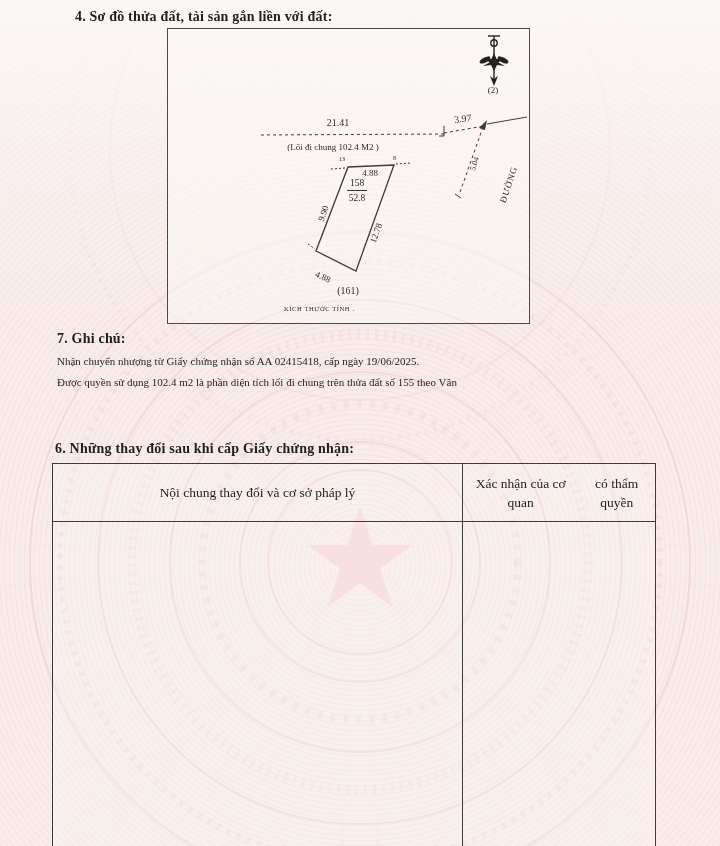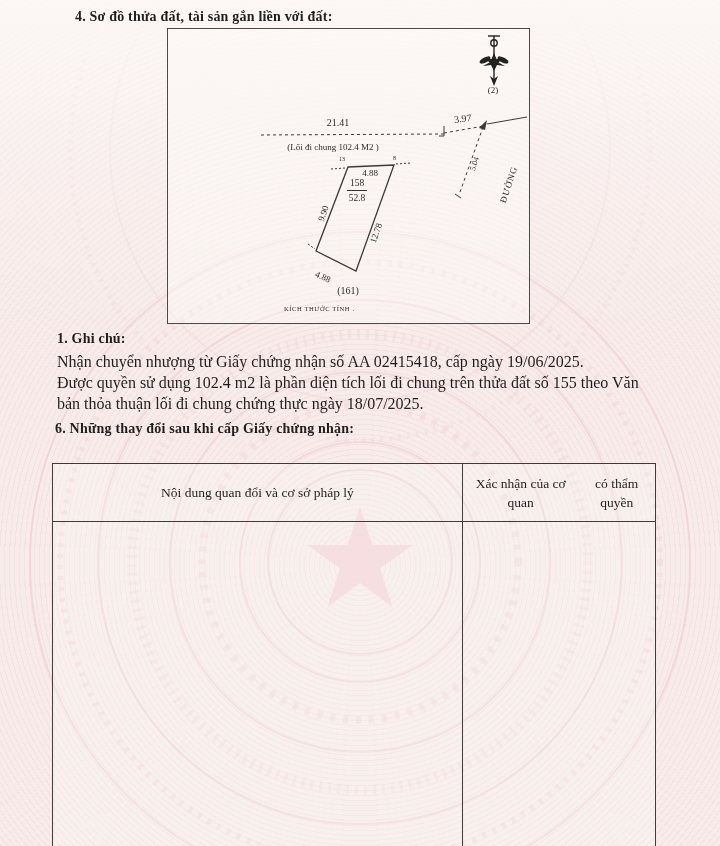--- a/index.html
+++ b/index.html
@@ -19,21 +19,21 @@
   .top-fade{
     position:absolute;inset:0;z-index:1;pointer-events:none;
     background:linear-gradient(180deg, rgba(253,250,248,0.85) 0%,
       rgba(253,250,248,0.35) 18%, rgba(253,250,248,0) 38%);
   }
   .wm-svg{position:absolute;left:0;top:0;z-index:1;pointer-events:none;}
   
   .content{position:absolute;inset:0;z-index:2;}
   .abs{position:absolute;}
   .h-bold{font-weight:bold;font-size:14px;letter-spacing:.2px;}
-  .body-text{font-size:16px;line-height:21px;}
+  .body-text{font-size:11px;line-height:21px;}
   
   .sketch-box{
     position:absolute;left:167px;top:28px;width:361px;height:294px;
     border:1.5px solid #4a4a4a;background:rgba(253,250,248,0.45);
   }
   .sketch-box .lbl{position:absolute;color:#2c2c2c;white-space:nowrap;}
   .fs10{font-size:10px;} .fs9{font-size:9px;} .fs8{font-size:8px;}
   .fs6{font-size:6px;}
   .ctr{text-align:center;}
   .plot-frac{position:absolute;left:170px;top:149px;width:38px;text-align:center;
@@ -149,32 +149,31 @@
       <span class="rot" style="transform:rotate(-71deg);">12.78</span>
     </div>
     <div class="lbl fs9" style="left:150px;top:240px;">
       <span class="rot" style="transform:rotate(25deg);">4.88</span>
     </div>
 
     <div class="lbl fs10 ctr" style="left:150px;top:256px;width:60px;">(161)</div>
     <div class="lbl scale-note" style="left:116px;top:276px;">KÍCH THƯỚC TÍNH .</div>
   </div>
 
-  <div class="abs h-bold" style="left:57px;top:331px;font-size:14px;">1. Ghi chú:</div>
+  <div class="abs h-bold" style="left:57px;top:331px;font-size:14px;">7. Ghi chú:</div>
   <div class="abs body-text" style="left:57px;top:351px;width:620px;">
     <div>Nhận chuyển nhượng từ Giấy chứng nhận số AA 02415418, cấp ngày 19/06/2025.</div>
     <div>Được quyền sử dụng 102.4 m2 là phần diện tích lối đi chung trên thửa đất số 155 theo Văn</div>
-    <div>bản thỏa thuận lối đi chung chứng thực ngày 18/07/2025.</div>
   </div>
 
-  <div class="abs h-bold" style="left:55px;top:421px;">6. Những thay đổi sau khi cấp Giấy chứng nhận:</div>
+  <div class="abs h-bold" style="left:55px;top:441px;">6. Những thay đổi sau khi cấp Giấy chứng nhận:</div>
 
   <div class="chg-table">
     <div class="chg-head">
-      <div class="c1 hdr">Nội dung quan đổi và cơ sở pháp lý</div>
+      <div class="c1 hdr">Nội chung thay đổi và cơ sở pháp lý</div>
       <div class="c2 hdr">
         <span>Xác nhận của cơ quan</span>
         <span>có thẩm quyền</span>
       </div>
     </div>
     <div class="chg-body">
       <div class="c1"></div>
       <div class="c2"></div>
     </div>
   </div>

